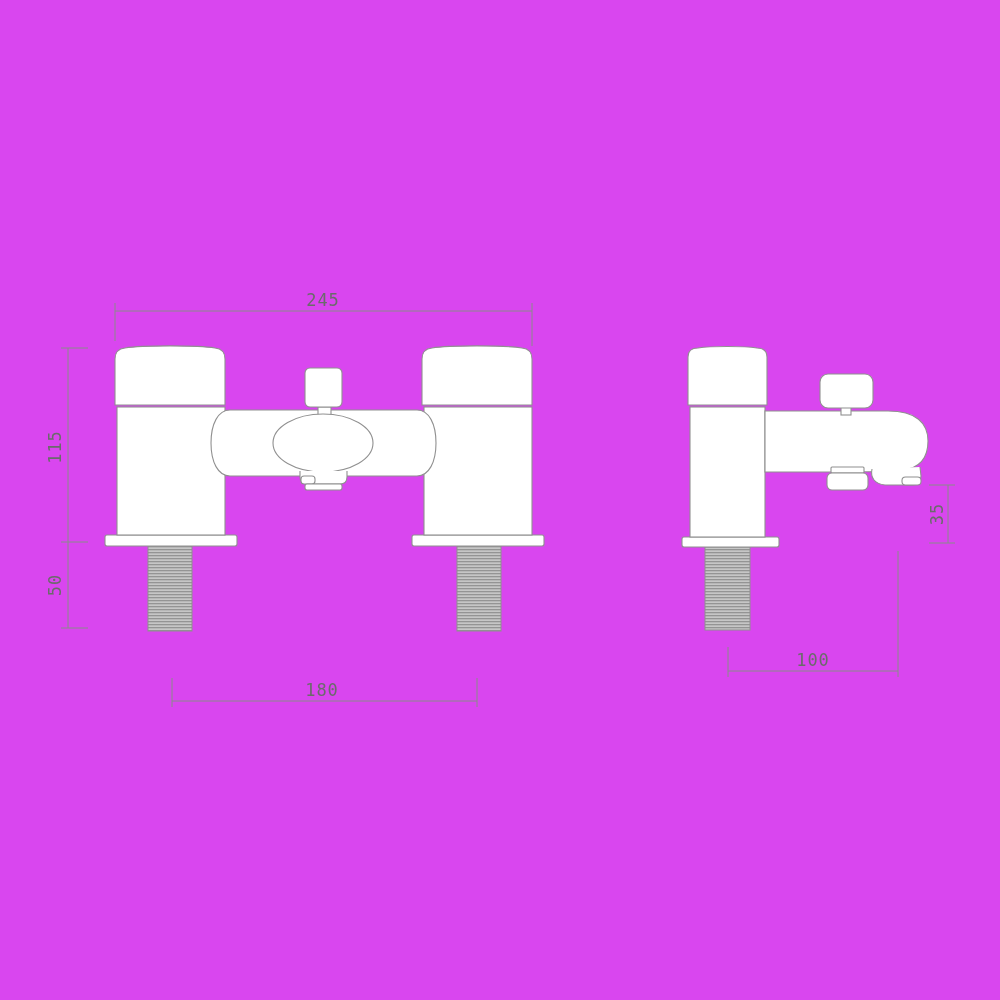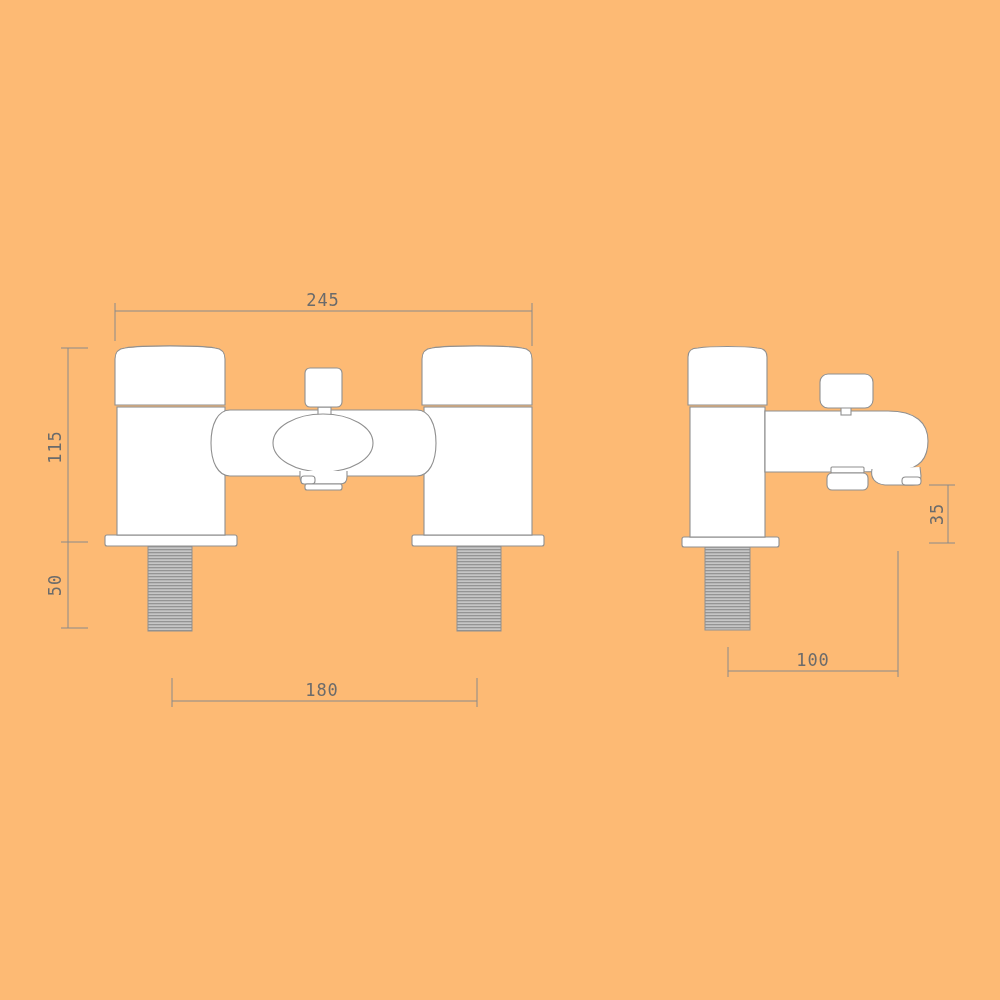--- a/index.html
+++ b/index.html
@@ -1,16 +1,16 @@
 <!DOCTYPE html>
 <html><head>
 <meta charset="utf-8">
 <style>
   html,body{margin:0;padding:0;background:#ffffff;}
-  .canvas{position:relative;width:1000px;height:1000px;background:#fdba74;overflow:hidden;
+  .canvas{position:relative;width:1000px;height:1000px;background:#d946ef;overflow:hidden;
           font-family:"DejaVu Sans Mono", monospace;}
   svg{display:block;}
   .outline{fill:#ffffff;stroke:#909090;stroke-width:1.1;}
   .thread{stroke:#8f8f8f;stroke-width:1;}
   .dim{stroke:#8a8a8a;stroke-width:1;}
   .dim-text{font-family:"DejaVu Sans Mono", monospace;font-size:17px;fill:#6b6b6b;
             letter-spacing:1px;text-anchor:middle;}
 </style>
 </head>
 <body>

